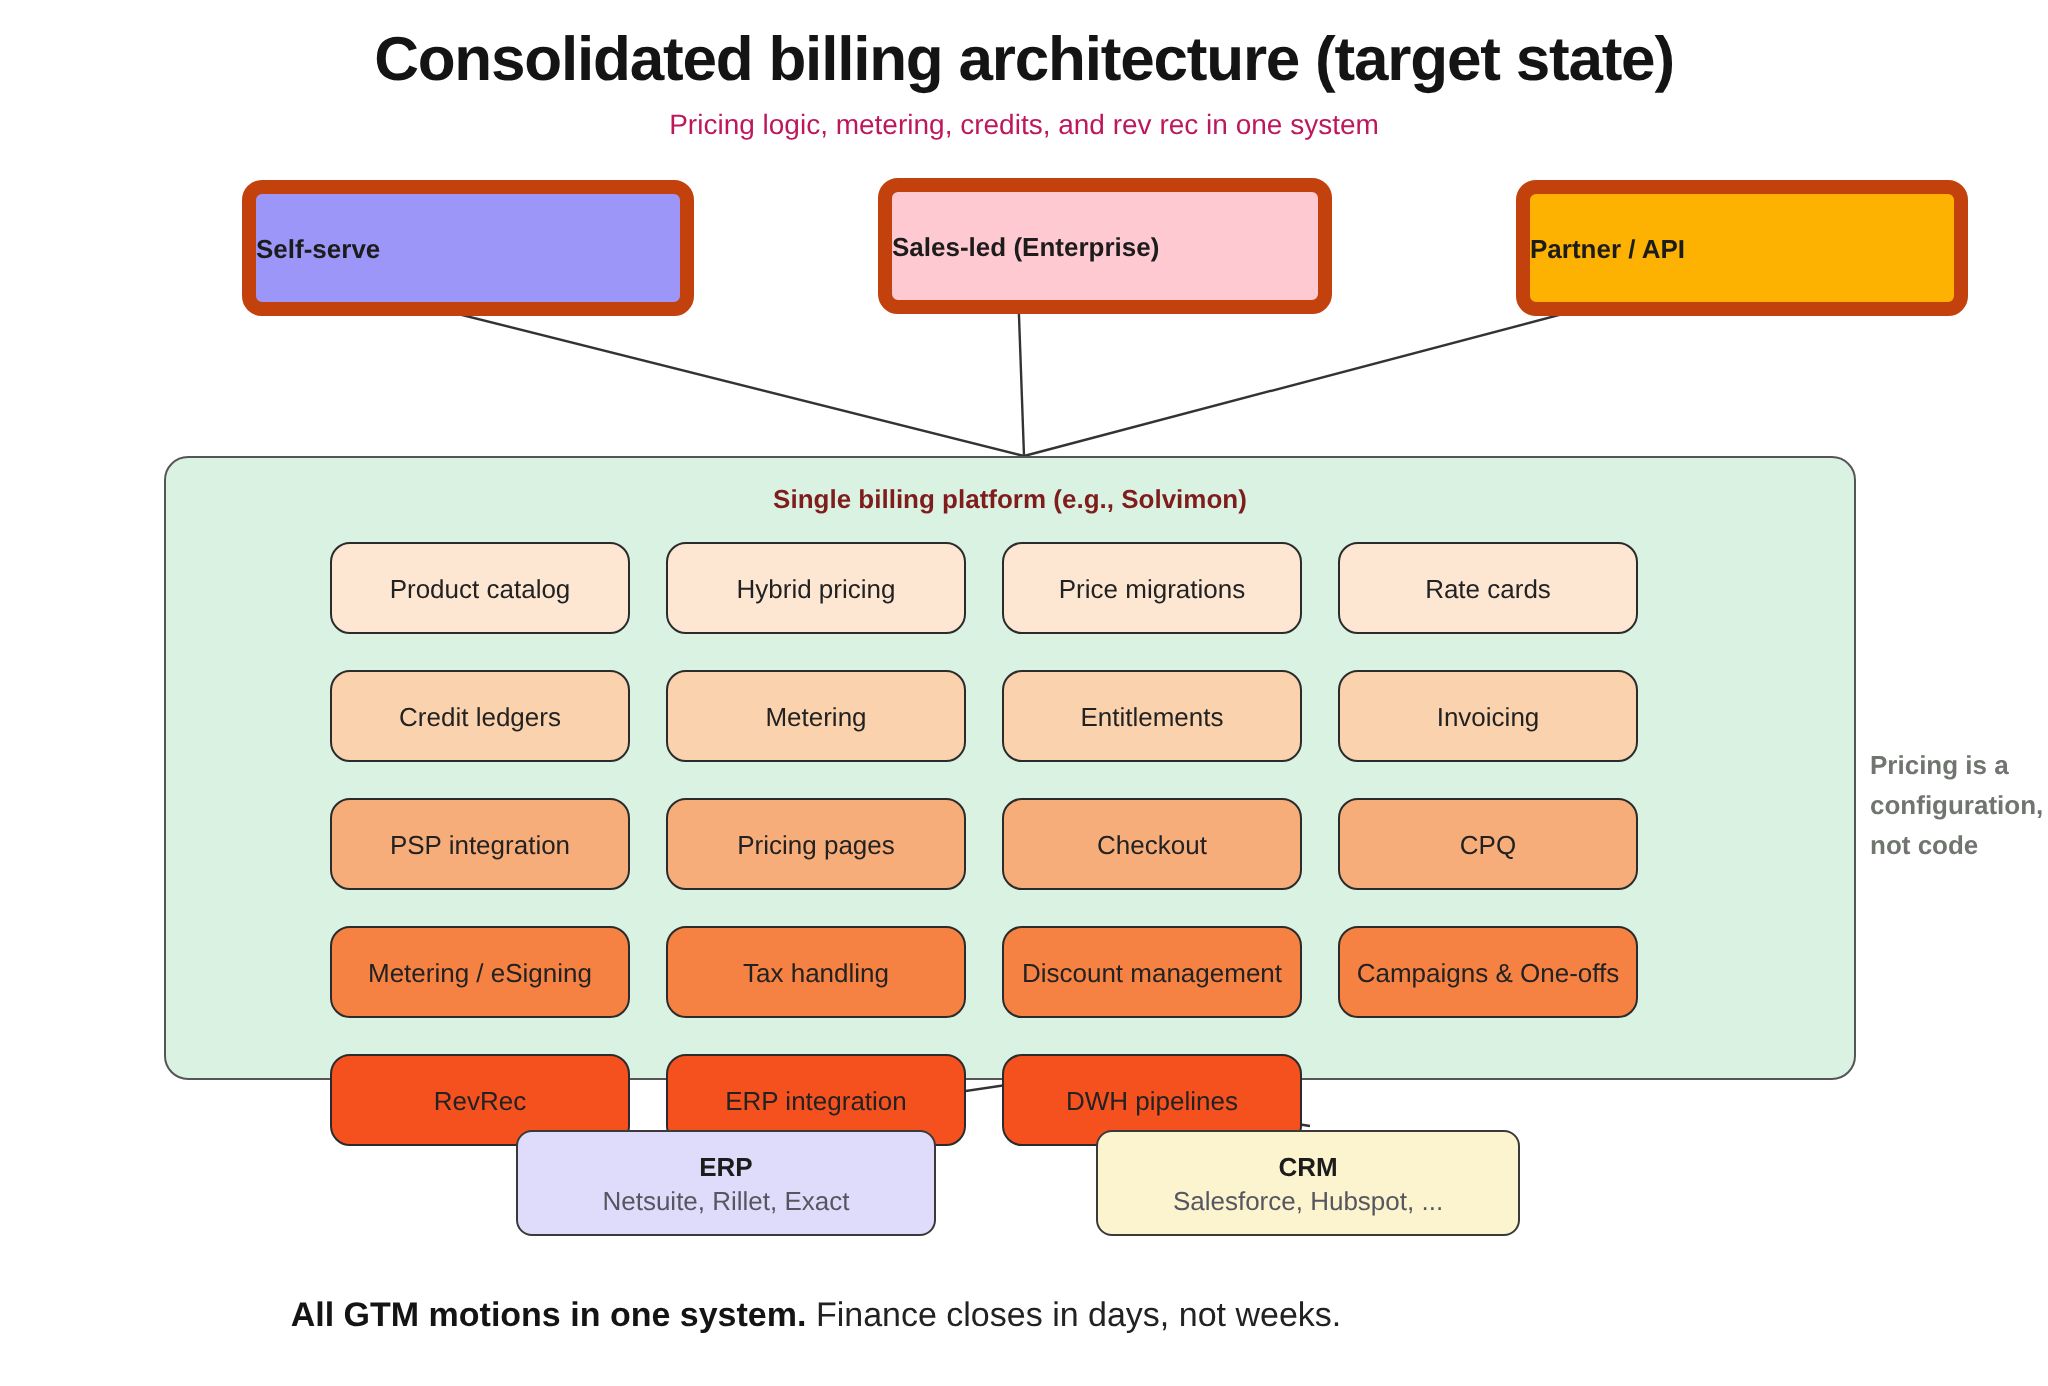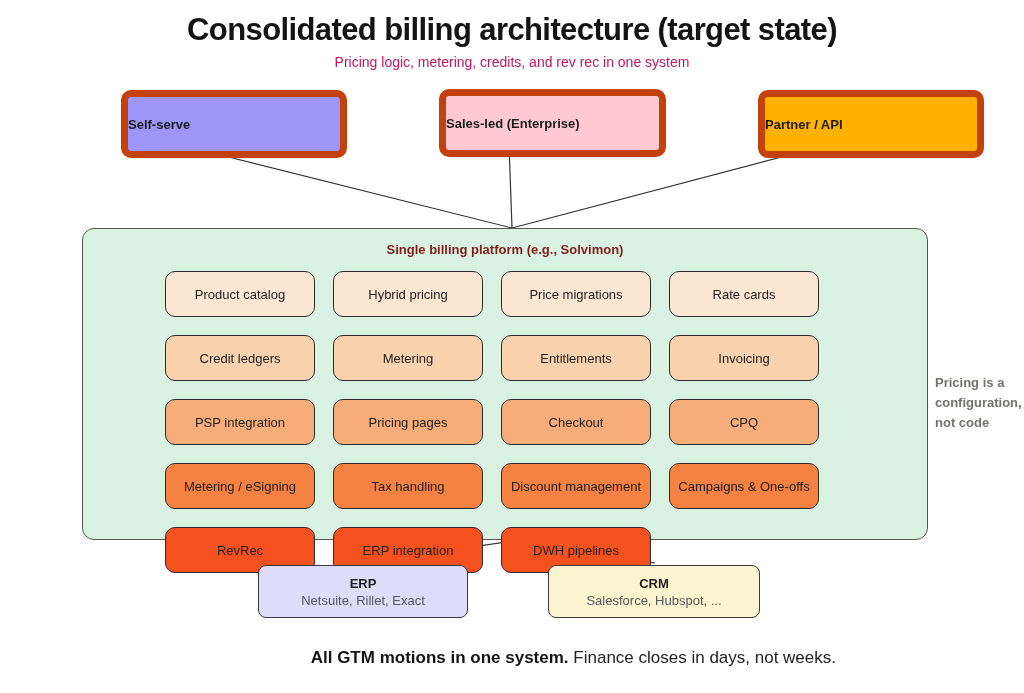--- a/index.html
+++ b/index.html
@@ -36,21 +36,21 @@
   .side-note{position:absolute;left:935px;top:373px;width:88px;
     font-size:13px;font-weight:700;color:#70756f;line-height:1.55;}
 
   .ds-box{position:absolute;top:565px;height:53px;border:1px solid #3a3a3a;border-radius:8px;
     box-sizing:border-box;display:flex;flex-direction:column;align-items:center;justify-content:center;gap:2px;}
   .ds-box.erp{left:258px;width:210px;background:#dedcfa;}
   .ds-box.crm{left:548px;width:212px;background:#fcf3cf;}
   .ds-title{font-size:13px;font-weight:700;color:#1c1c1c;}
   .ds-sub{font-size:13px;color:#55565f;}
 
-  .caption{position:absolute;top:648px;left:0;width:816px;text-align:right;font-size:17px;color:#222;margin-left:20px;}
+  .caption{position:absolute;top:648px;left:0;width:816px;text-align:center;font-size:17px;color:#222;}
   .caption .b{font-weight:800;color:#141414;}
 </style>
 </head>
 <body>
 
 <div class="canvas">
 
   <svg class="connectors" viewBox="0 0 1024 693" xmlns="http://www.w3.org/2000/svg">
     <line x1="185" y1="146" x2="512" y2="228" stroke="#333" stroke-width="1.2"></line>
     <line x1="509" y1="144" x2="512" y2="228" stroke="#333" stroke-width="1.2"></line>

